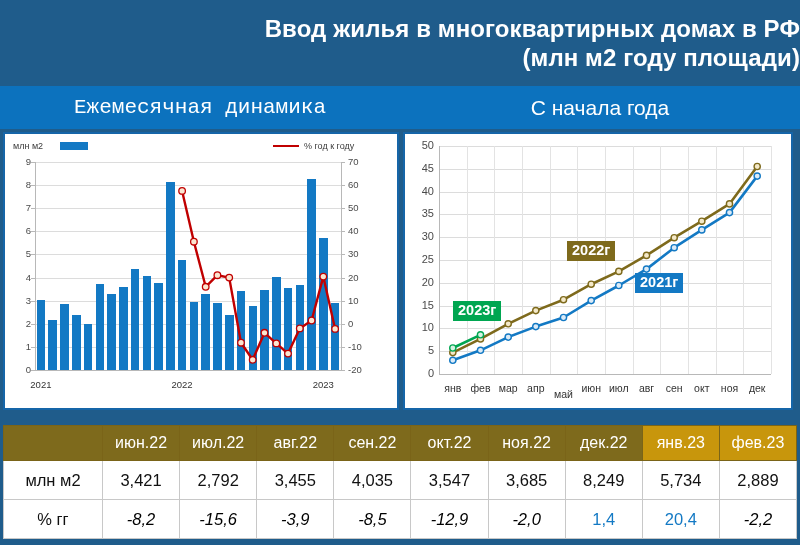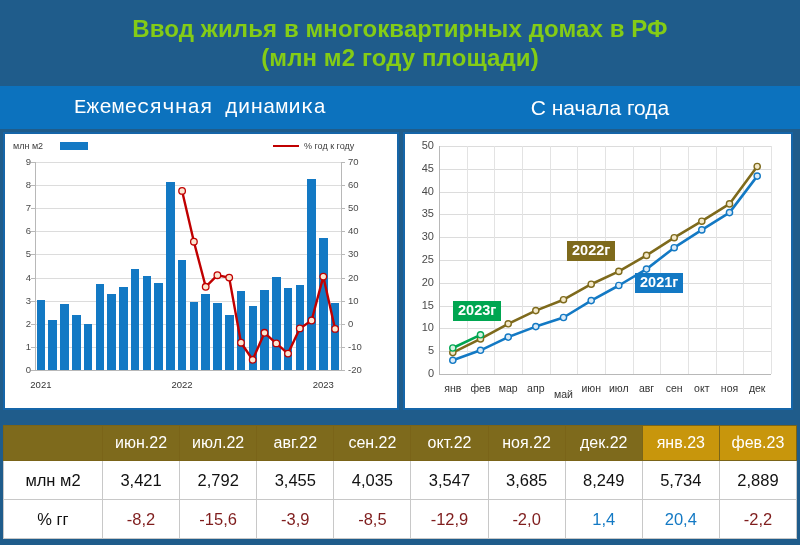--- a/index.html
+++ b/index.html
@@ -12,22 +12,22 @@
     overflow: hidden;
     position: relative;
   }
   #root { width: 800px; height: 545px; position: relative; }
 
   
   .title-band {
     background: #1F5C8B;
     height: 86px;
     display: flex; flex-direction: column;
-    align-items: center; justify-content: center;
-    color: #84cc16;
+    align-items: flex-end; justify-content: center;
+    color: #ffffff;
   }
   .title-line {
     font-size: 24px;
     font-weight: bold;
     line-height: 1.22;
     letter-spacing: 0.1px;
     text-align: center;
     white-space: nowrap;
   }
 
@@ -145,21 +145,21 @@
     font-weight: normal;
     font-size: 16px;
     height: 34px;
     border-color: #7A6418;
   }
   th.h-corner { background: #7E6A1C; border-color: #7E6A1C; }
   th.h-2022   { background: #7E6A1C; }
   th.h-2023   { background: #C8960C; border-color: #B0840A; }
   td.rowlab   { font-size: 16px; color: #111111; }
   td.val      { color: #111111; }
-  td.pct-neg  { color: #7f1d1d; }
+  td.pct-neg  { color: #000000; font-style: italic; }
   td.pct-pos  { color: #1379C4; }
 </style>
 </head>
 <body>
 
 <div id="root">
 
   <div class="title-band">
     <div class="title-line">Ввод жилья в многоквартирных домах в РФ</div>
     <div class="title-line">(млн м2 году площади)</div>

